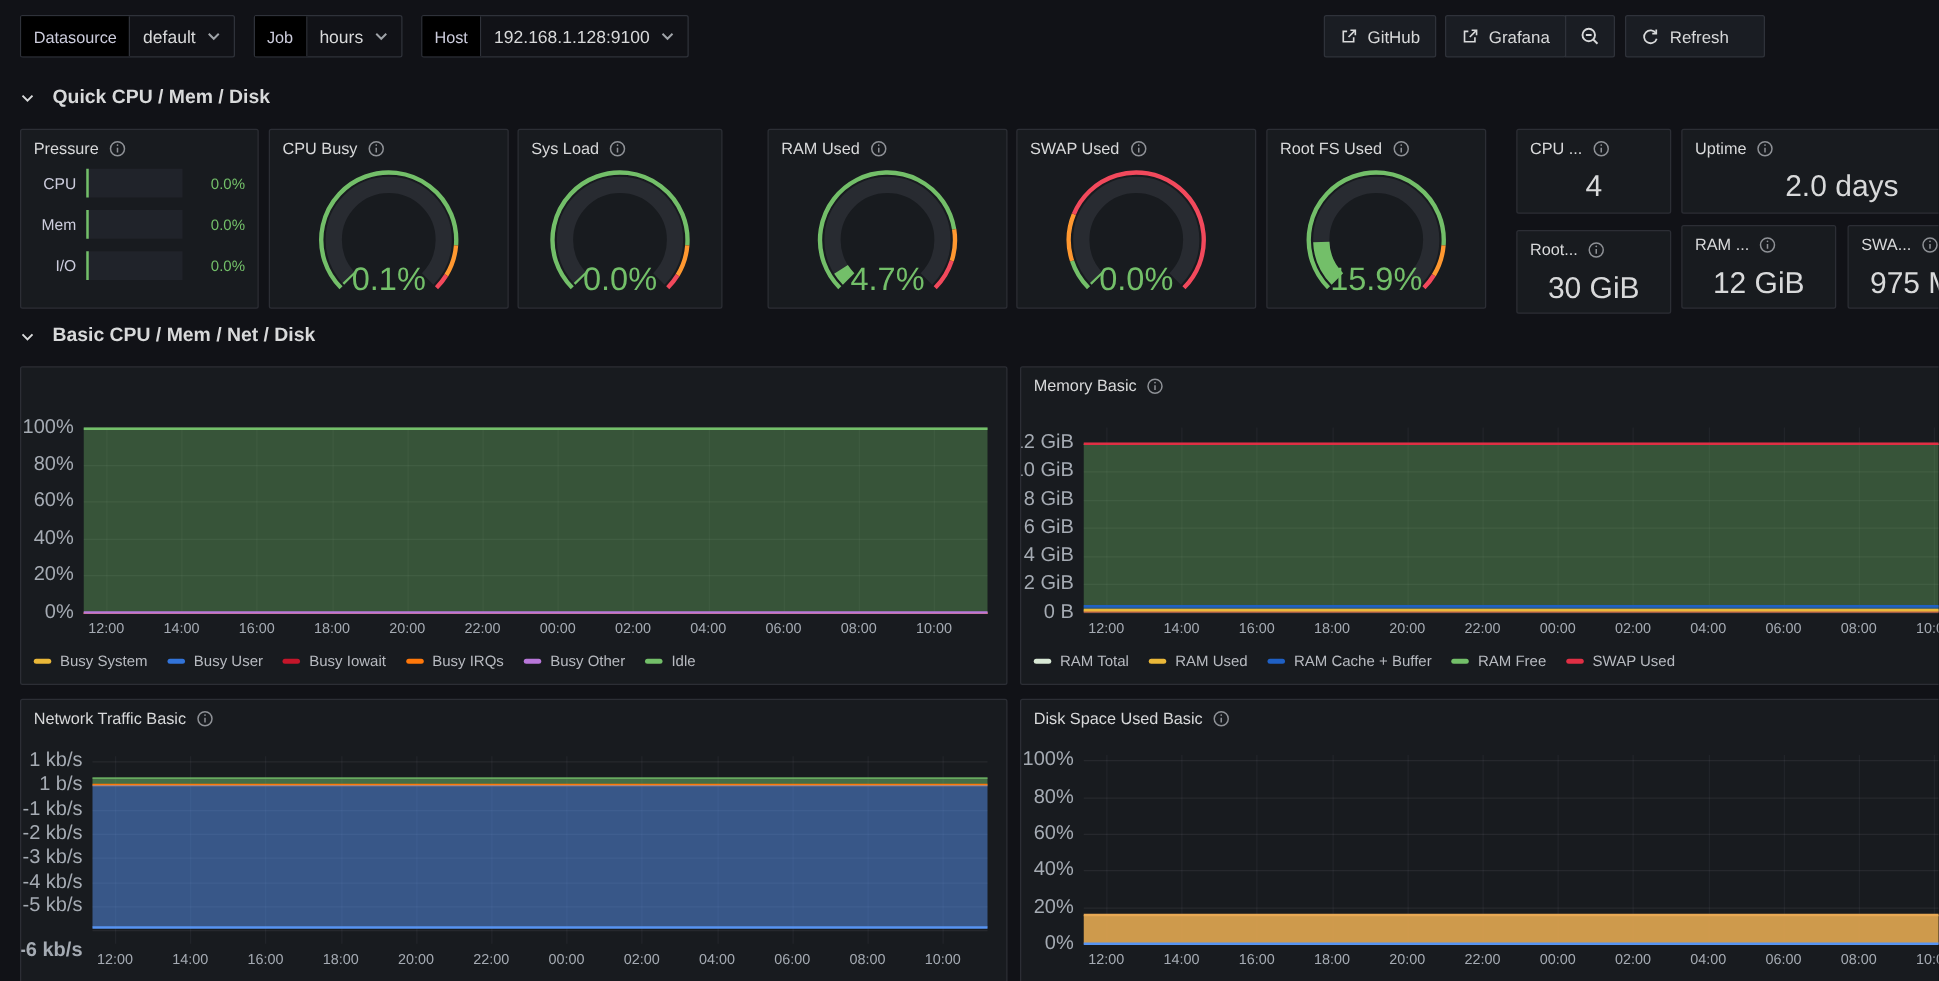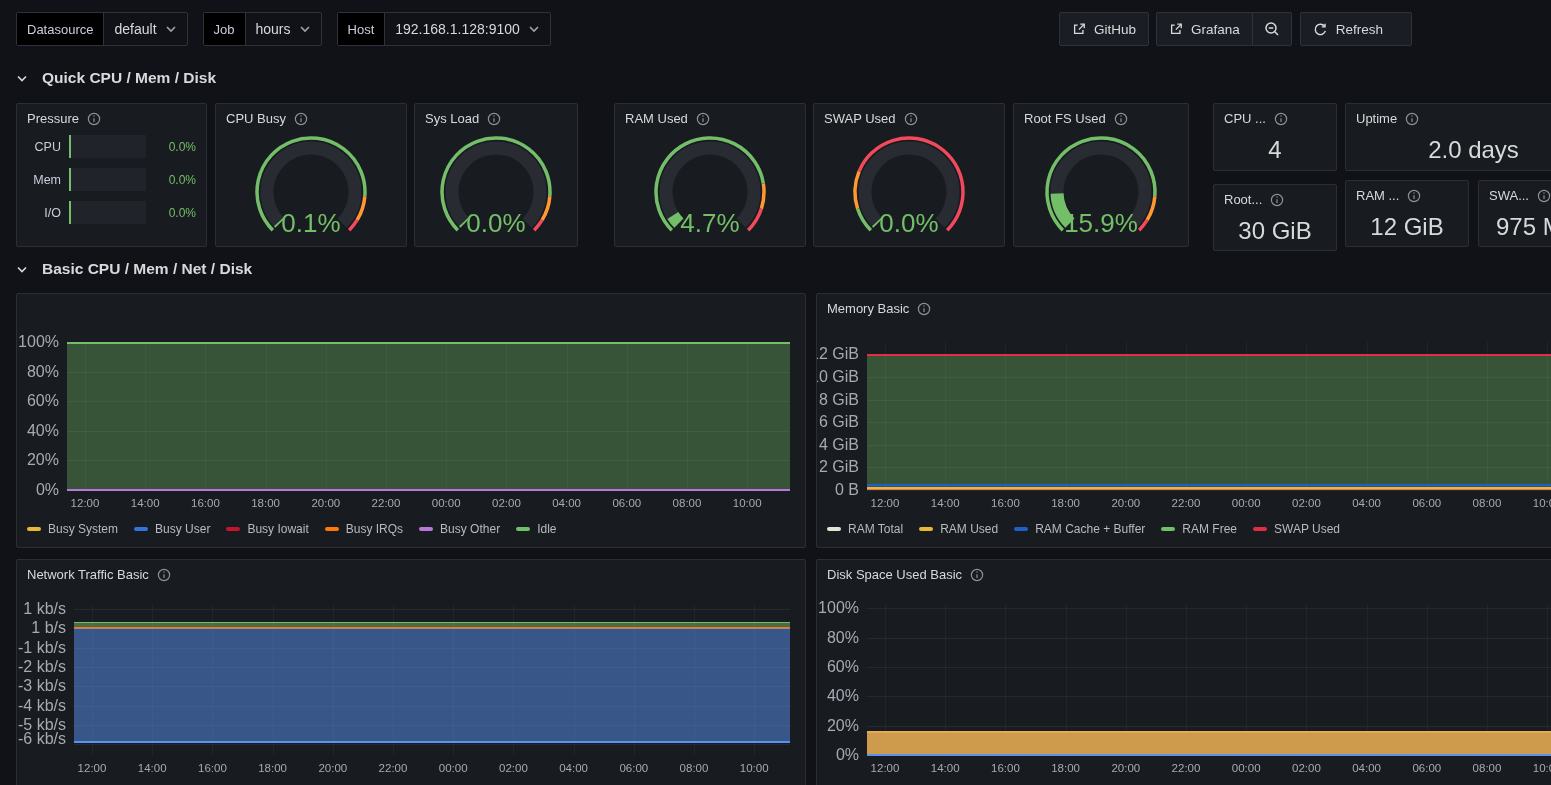--- a/index.html
+++ b/index.html
@@ -513,21 +513,21 @@
         <div class="ylab" style="top: 35.5806px;">-1 kb/s</div>
         <div class="hgrid" style="top: 61.9355px;"></div>
         <div class="ylab" style="top: 54.9355px;">-2 kb/s</div>
         <div class="hgrid" style="top: 81.2903px;"></div>
         <div class="ylab" style="top: 74.2903px;">-3 kb/s</div>
         <div class="hgrid" style="top: 100.645px;"></div>
         <div class="ylab" style="top: 93.6452px;">-4 kb/s</div>
         <div class="hgrid" style="top: 120px;"></div>
         <div class="ylab" style="top: 113px;">-5 kb/s</div>
         <div class="hgrid" style="top: 139.355px;"></div>
-        <div class="ylab" style="top: 127px;">-6 kb/s</div>
+        <div class="ylab" style="top: 149px; font-weight: bold;">-6 kb/s</div>
         <div class="vgrid" style="left: 18px;"></div>
         <div class="xlab" style="left: -10px;">12:00</div>
         <div class="vgrid" style="left: 78.2px;"></div>
         <div class="xlab" style="left: 50.2px;">14:00</div>
         <div class="vgrid" style="left: 138.4px;"></div>
         <div class="xlab" style="left: 110.4px;">16:00</div>
         <div class="vgrid" style="left: 198.6px;"></div>
         <div class="xlab" style="left: 170.6px;">18:00</div>
         <div class="vgrid" style="left: 258.8px;"></div>
         <div class="xlab" style="left: 230.8px;">20:00</div>

